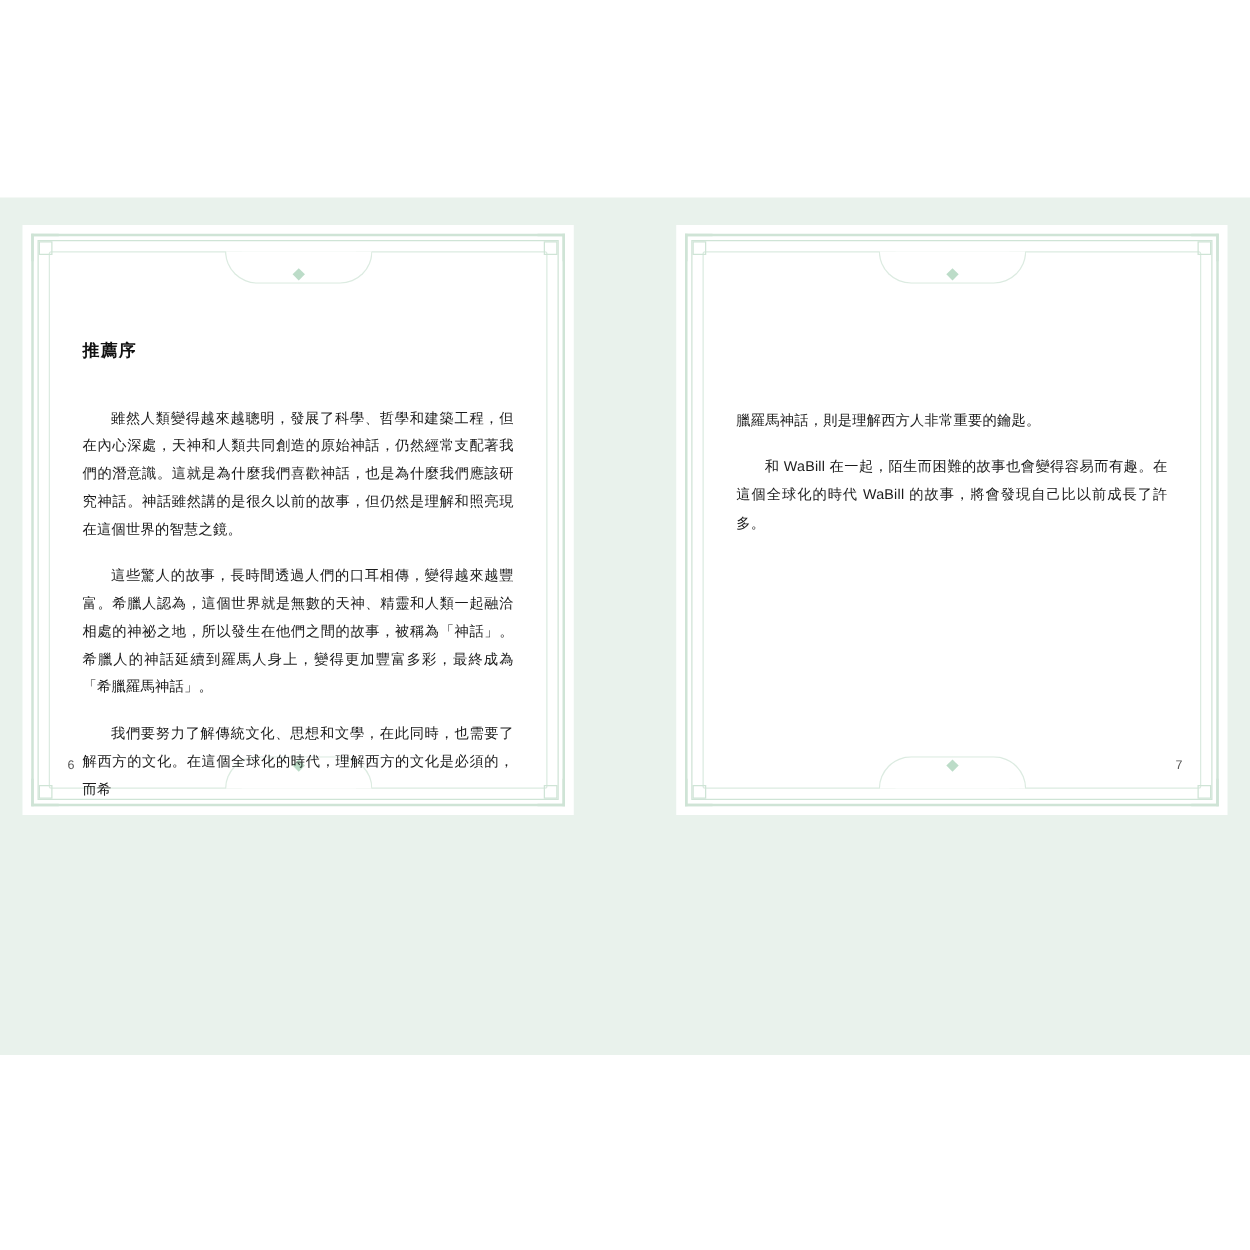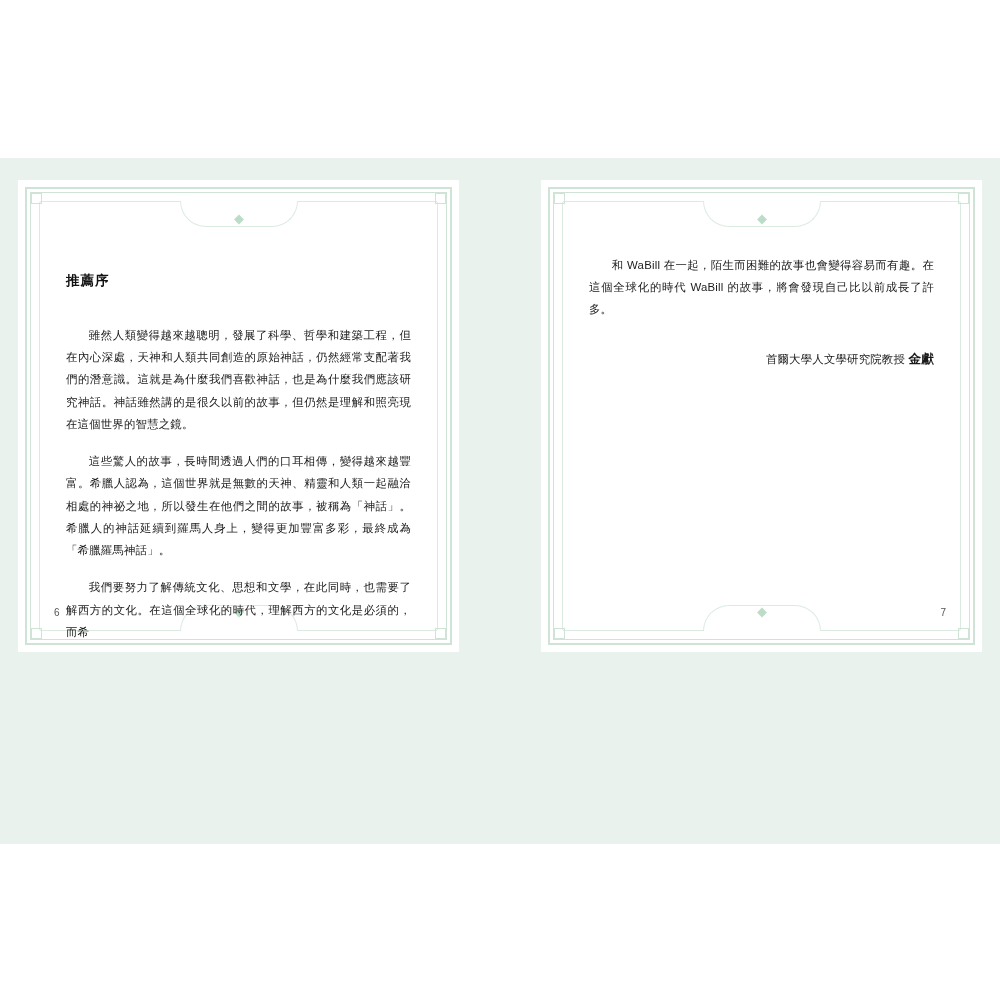--- a/index.html
+++ b/index.html
@@ -192,23 +192,20 @@
     <div class="corner-sq tl"></div>
     <div class="corner-sq tr"></div>
     <div class="corner-sq bl"></div>
     <div class="corner-sq br"></div>
     <div class="notch top"></div>
     <div class="notch bottom"></div>
     <div class="diamond top"></div>
     <div class="diamond bottom"></div>
 
     <div class="page-body">
+      <p class="para no-indent" style="margin-top:72px;">臘羅馬神話，則是理解西方人非常重要的鑰匙。</p>
       <p class="para">和 WaBill 在一起，陌生而困難的故事也會變得容易而有趣。在這個全球化的時代 WaBill 的故事，將會發現自己比以前成長了許多。</p>
-      <div class="signature">
-        <span>首爾大學人文學研究院教授</span>
-        <b>金獻</b>
-      </div>
     </div>
 
     <div class="folio right">7</div>
   </div>
 
 </div>
 
 </body></html>

